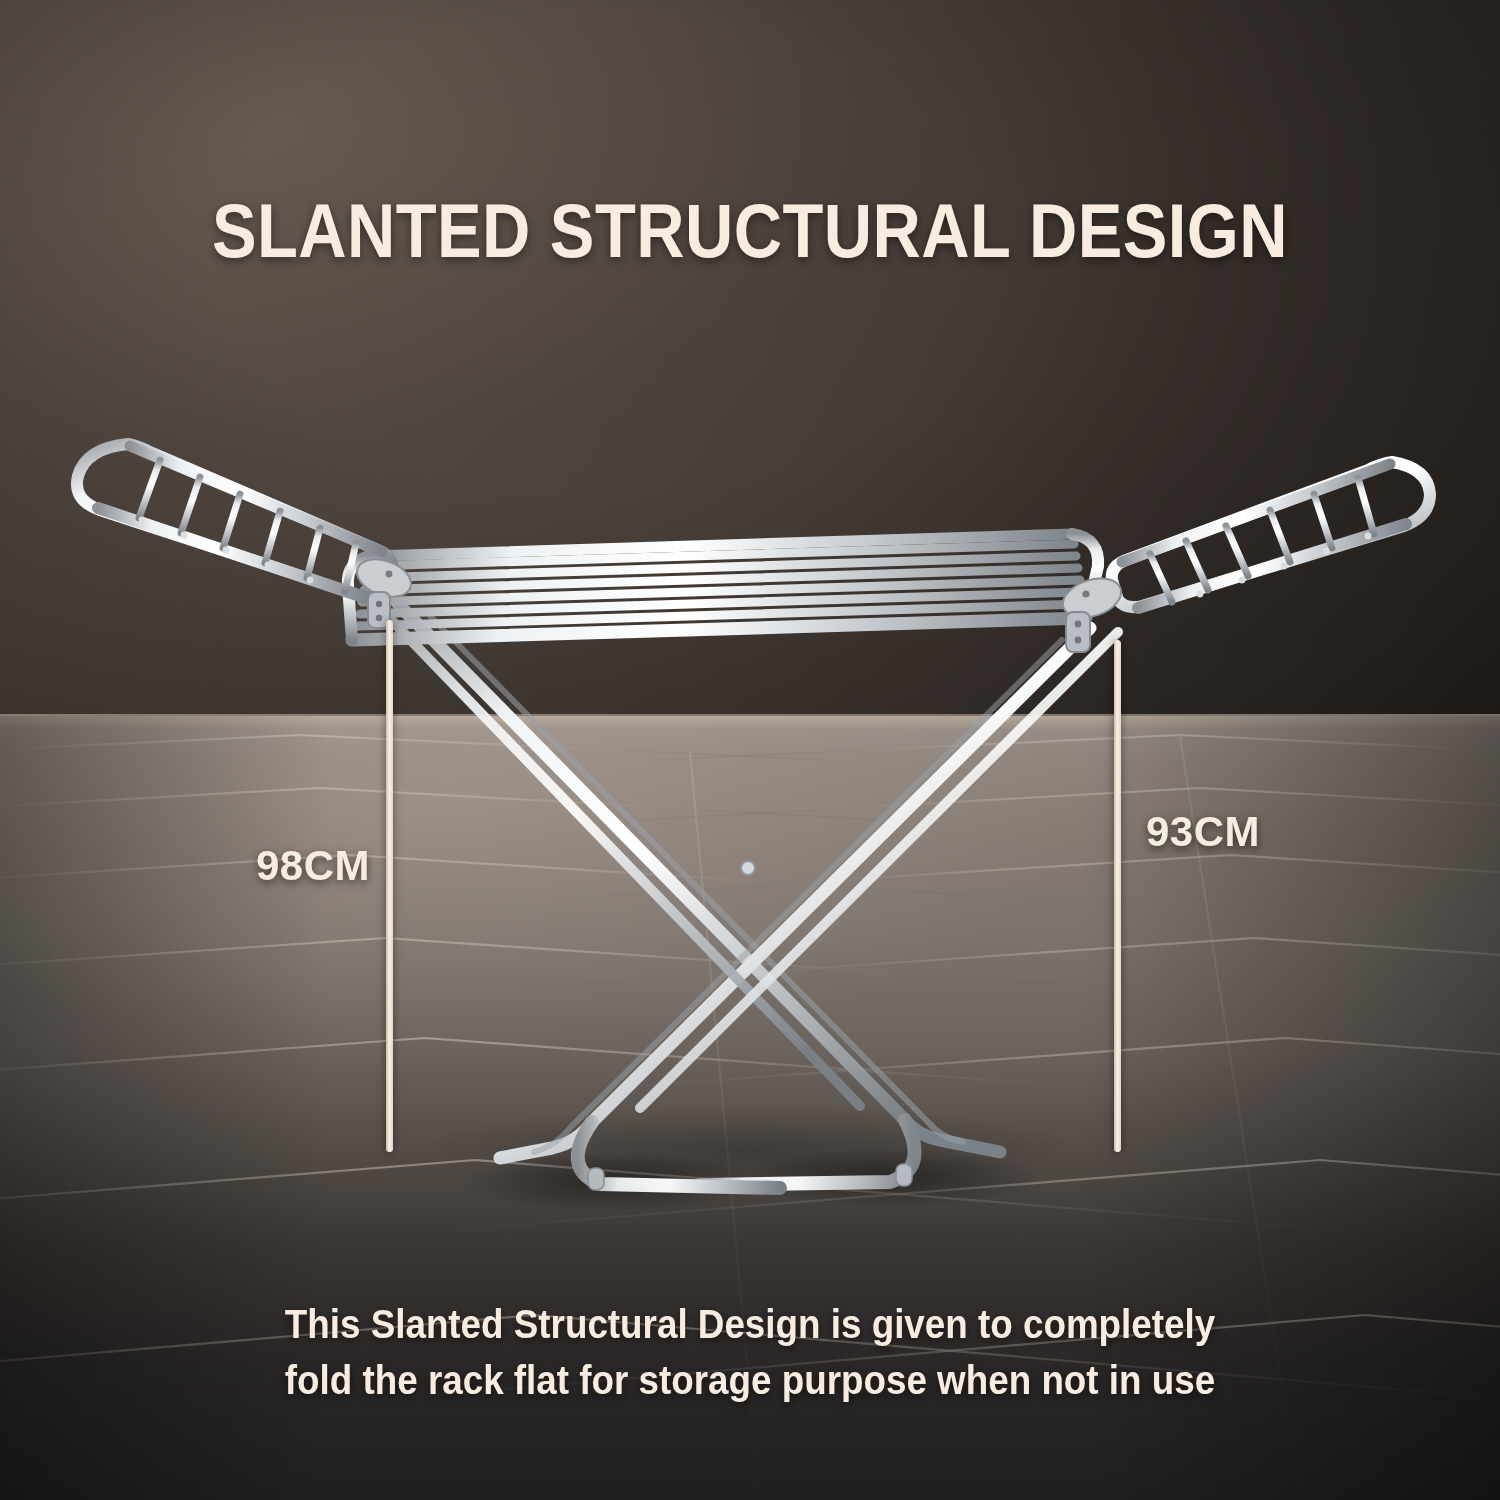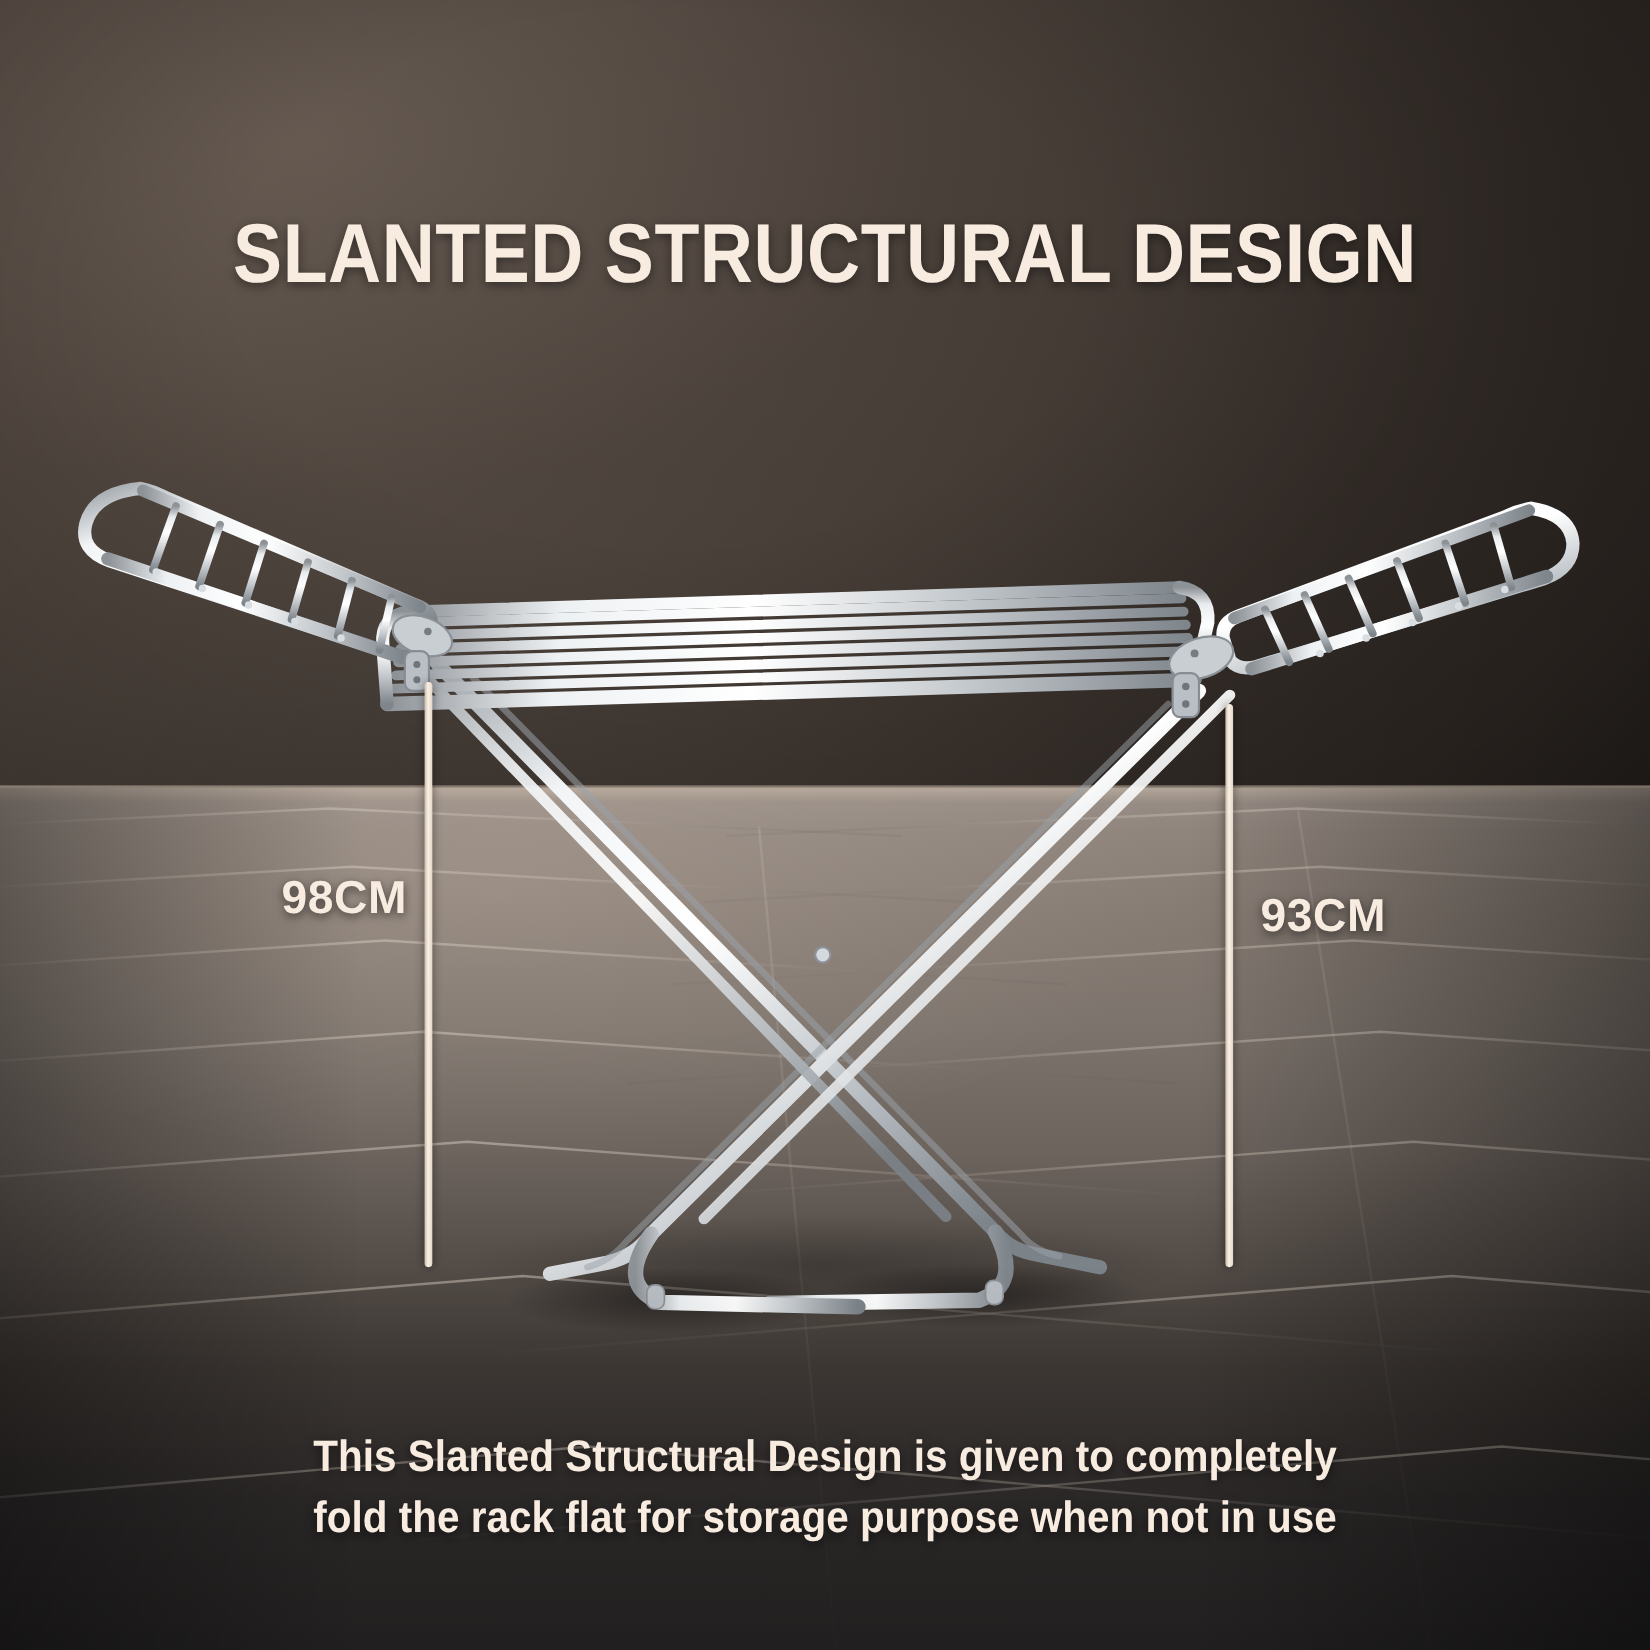--- a/index.html
+++ b/index.html
@@ -99,21 +99,21 @@
   .caption .ln { display: block; }
 
   .dim-label {
     position: absolute;
     color: #f8ece0;
     font-size: 42px;
     font-weight: 700;
     letter-spacing: 0.5px;
     text-shadow: 0 3px 9px rgba(0,0,0,0.55);
   }
-  #dim-left-label  { left: 256px;  top: 792px; }
+  #dim-left-label  { left: 256px;  top: 842px; }
   #dim-right-label { left: 1146px; top: 808px; }
 
   .dim-line {
     position: absolute;
     width: 7px;
     border-radius: 4px;
     background: linear-gradient(90deg, #cbbba8, #faf1e6 45%, #e3d6c6);
     box-shadow: 0 0 9px rgba(0,0,0,0.45);
   }
   #dim-line-left  { left: 386px;  top: 620px; height: 532px; }

